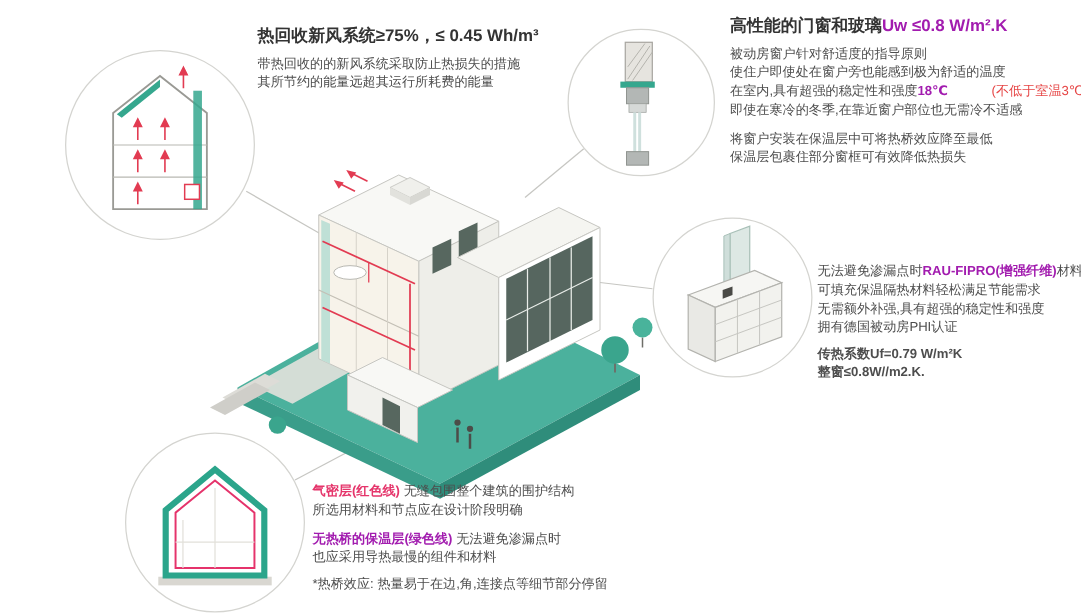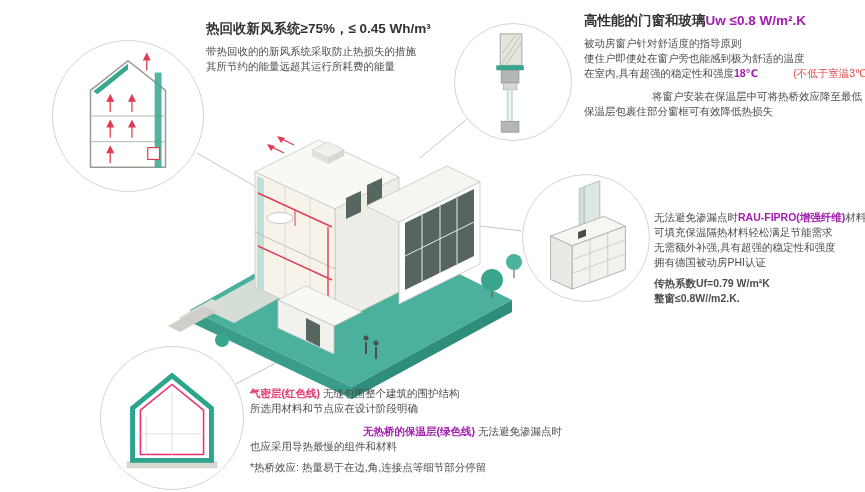--- a/index.html
+++ b/index.html
@@ -14,21 +14,21 @@
   .callout { position:absolute; border-radius:50%; background:#ffffff; border:1.5px solid #d4d4d0; z-index:3; }
   .callout svg { width:100%; height:100%; display:block; }
   #c-vent    { left:52px;  top:40px;  width:152px; height:152px; }
   #c-windet  { left:454px; top:23px;  width:118px; height:118px; }
   #c-profile { left:522px; top:174px; width:128px; height:128px; }
   #c-insul   { left:100px; top:346px; width:144px; height:144px; }
 
   .tb { position:absolute; z-index:4; color:#4a4a4a; }
   .tb h3 { font-size:13.5px; font-weight:700; color:#333333; margin-bottom:6px; white-space:nowrap; }
   .tb p  { font-size:10.5px; line-height:1.42; color:#4d4d4d; white-space:nowrap; }
-  .mt8 { margin-top:8px;text-align:right; }
+  .mt8 { margin-top:8px; }
   .mt6 { margin-top:6px; }
   .green   { color:#a21caf; }
   .magenta { color:#e5356b; }
   .red     { color:#e64545;margin-left:32px; }
   .bold    { font-weight:700; }
   .footnote { font-size:9px; color:#6b6b6b; margin-top:6px; }
 
   #tb-vent    { left:206px; top:20px;  width:290px; }
   #tb-win     { left:584px; top:12px;  width:278px; }
   #tb-profile { left:654px; top:210px; width:212px; }
@@ -197,20 +197,21 @@
     <h3>热回收新风系统≥75%，≤ 0.45 Wh/m³</h3>
     <p>带热回收的的新风系统采取防止热损失的措施</p>
     <p>其所节约的能量远超其运行所耗费的能量</p>
   </div>
 
   <div class="tb" id="tb-win">
     <h3><span>高性能的门窗和玻璃</span><span class="green">Uw ≤0.8 W/m².K</span></h3>
     <p>被动房窗户针对舒适度的指导原则</p>
     <p>使住户即使处在窗户旁也能感到极为舒适的温度</p>
     <p><span>在室内,具有超强的稳定性和强度</span><span class="green bold">18℃</span><span class="red"> (不低于室温3℃)</span></p>
+    <p>即使在寒冷的冬季,在靠近窗户部位也无需冷不适感</p>
     <p class="mt8">将窗户安装在保温层中可将热桥效应降至最低</p>
     <p>保温层包裹住部分窗框可有效降低热损失</p>
   </div>
 
   <div class="tb" id="tb-profile">
     <p><span>无法避免渗漏点时</span><span class="green bold">RAU-FIPRO(增强纤维)</span><span>材料</span></p>
     <p>可填充保温隔热材料轻松满足节能需求</p>
     <p>无需额外补强,具有超强的稳定性和强度</p>
     <p>拥有德国被动房PHI认证</p>
     <p class="green bold mt6">传热系数Uf=0.79 W/m²K</p>

